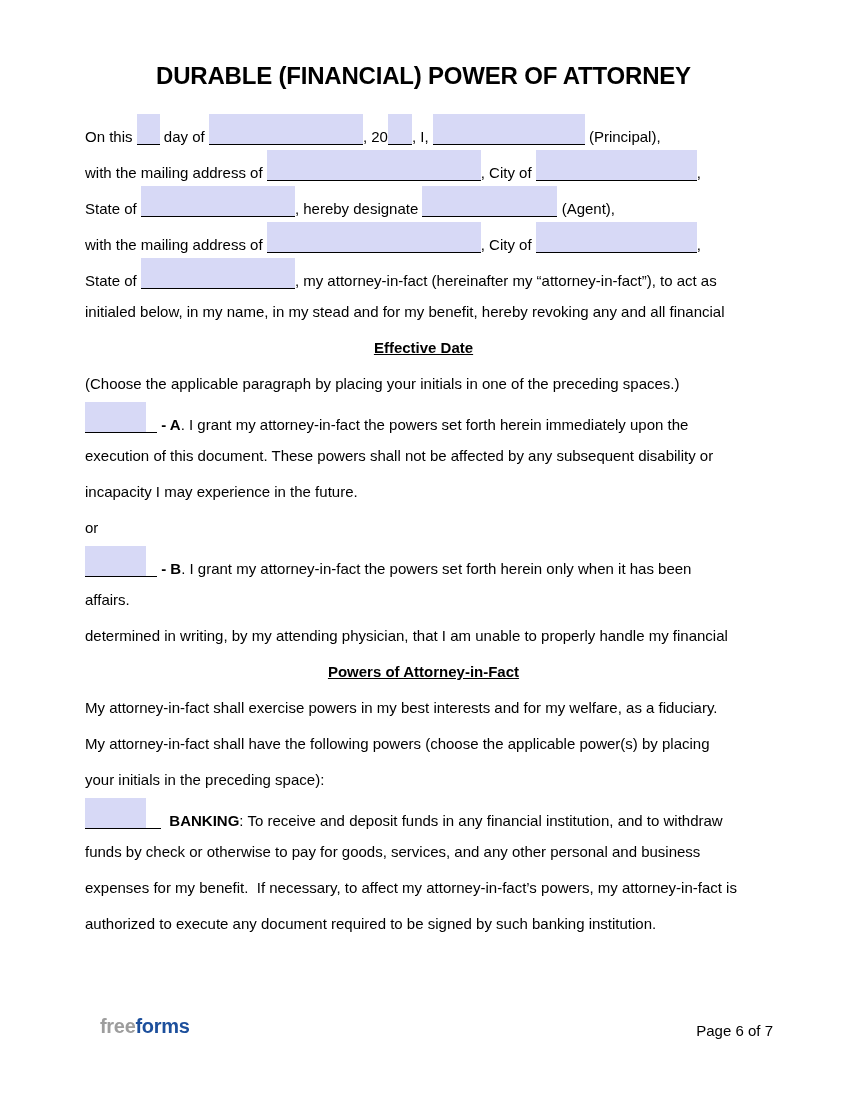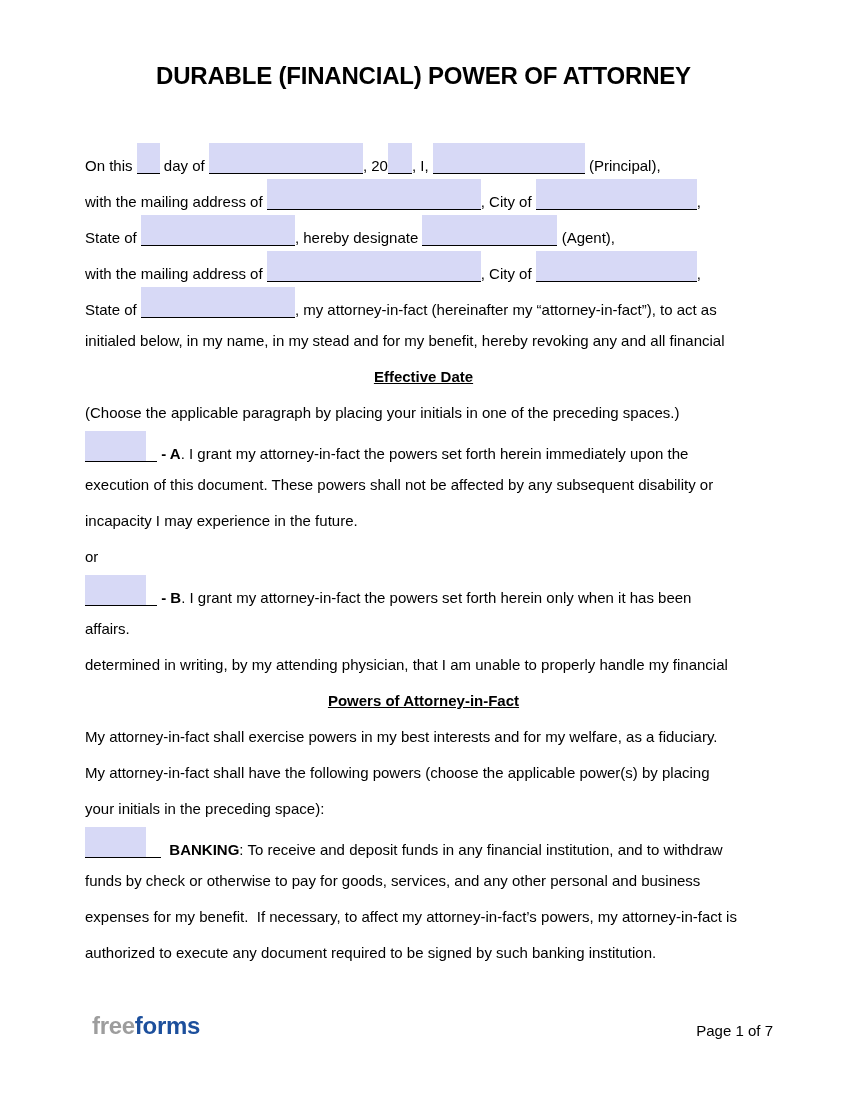--- a/index.html
+++ b/index.html
@@ -7,21 +7,21 @@
     position:relative; width:847px; height:1099px; background:#ffffff;
     font-family:"Liberation Sans", sans-serif; color:#000;
     overflow:hidden;
   }
   .title {
     position:absolute; top:61px; left:0; width:100%;
     text-align:center; font-size:24px; font-weight:bold;
     line-height:30px; letter-spacing:-0.2px; margin:0;
   }
   .content {
-    position:absolute; top:114px; left:85px; right:85px;margin-top:29px;
+    position:absolute; top:114px; left:85px; right:85px;
   }
   .line {
     height:36px; line-height:36px; font-size:15px;
     white-space:pre; letter-spacing:0;
   }
   .line.heading { text-align:center; font-weight:bold; }
   .line.heading span { text-decoration:underline; }
   .bold { font-weight:bold; }
   .italic { }
   .blank {
@@ -30,22 +30,22 @@
     border-bottom:1.5px solid #000;
   }
   .blank.initial {
     background-color:transparent;
     background-image:linear-gradient(var(--hl,#d7d9f6),var(--hl,#d7d9f6));
     background-repeat:no-repeat;
     background-size:61px 100%;
     background-position:left top;
   }
   .footer-logo {
-    position:absolute; left:92px; top:1013px;
-    font-size:24px; font-weight:bold; letter-spacing:-0.3px; line-height:26px;
+    position:absolute; left:100px; top:1013px;
+    font-size:20px; font-weight:bold; letter-spacing:-0.3px; line-height:26px;
   }
   .footer-logo .free  { color:var(--logo-gray,#9d9d9d); }
   .footer-logo .forms { color:var(--logo-blue,#1c4f9c); }
   .page-indicator {
     position:absolute; right:74px; top:1021px;
     font-size:15px; line-height:20px; color:#000;
   }
 </style>
 </head>
 <body>
@@ -75,15 +75,15 @@
       <div class="line"><span>My attorney-in-fact shall have the following powers </span><span class="italic">(choose the applicable power(s) by placing</span></div>
       <div class="line"><span class="italic">your initials in the preceding space)</span><span>:</span></div>
       <div class="line"><span class="blank initial" style="width: 76px;"></span><span>  </span><span class="bold">BANKING</span><span>: To receive and deposit funds in any financial institution, and to withdraw</span></div>
       <div class="line"><span>funds by check or otherwise to pay for goods, services, and any other personal and business</span></div>
       <div class="line"><span>expenses for my benefit.  If necessary, to affect my attorney-in-fact’s powers, my attorney-in-fact is</span></div>
       <div class="line"><span>authorized to execute any document required to be signed by such banking institution.</span></div>
     </div>
 
   <div class="footer-logo"><span class="free">free</span><span class="forms">forms</span></div>
 
-  <div class="page-indicator">Page 1 of 7</div>
+  <div class="page-indicator">Page 6 of 7</div>
 
 </div>
 
 </body></html>

